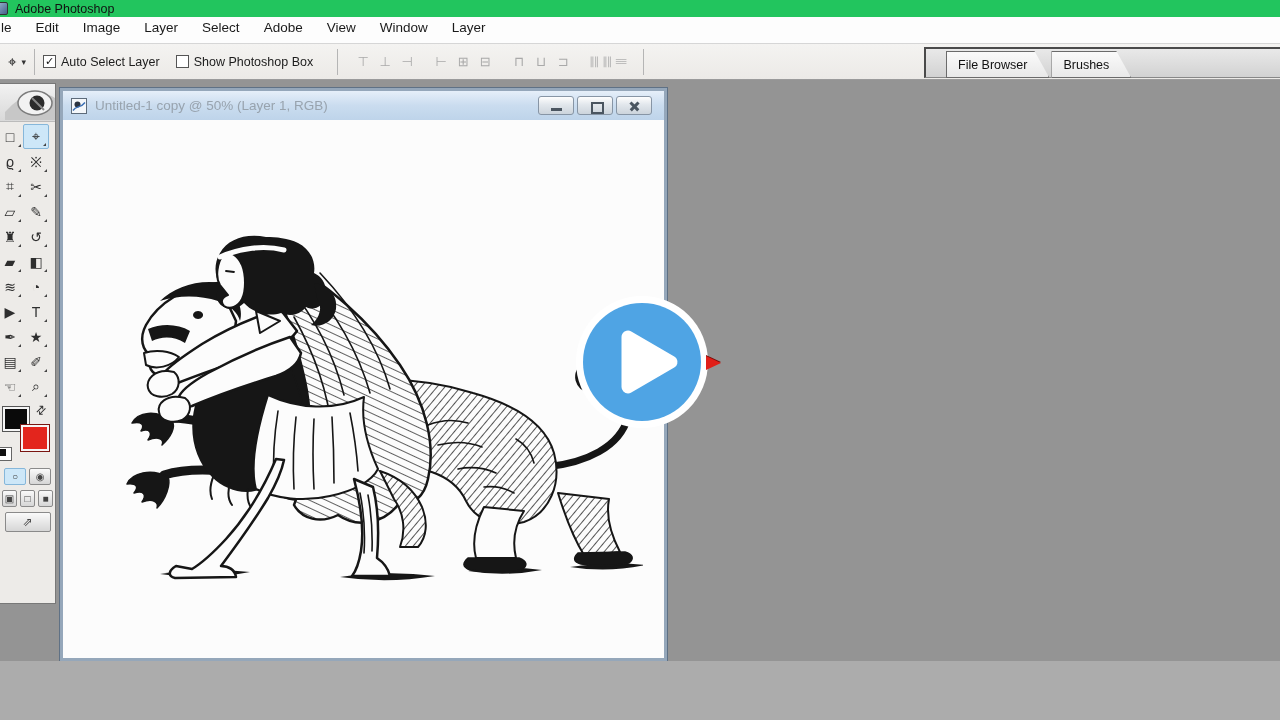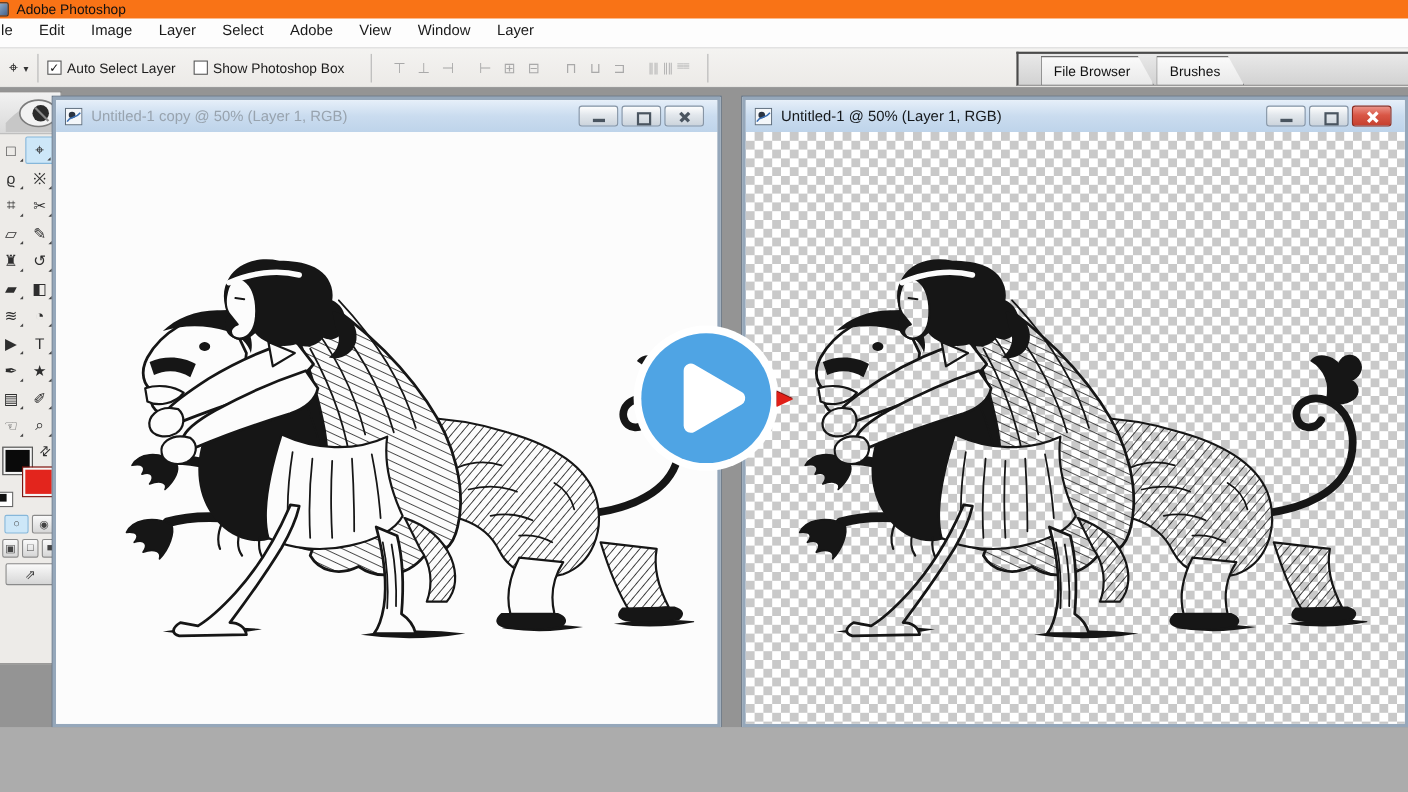--- a/index.html
+++ b/index.html
@@ -1,21 +1,21 @@
 <!DOCTYPE html>
 <html><head>
 <meta charset="utf-8">
 <style>
   * { margin:0; padding:0; box-sizing:border-box; }
   html,body { width:1280px; height:720px; overflow:hidden; }
   body { font-family:"Liberation Sans", sans-serif; background:#ffffff; }
   .app { position:relative; width:1280px; height:720px; overflow:hidden; background:#fff; }
 
   
-  .ps-titlebar { position:absolute; left:0; top:0; width:100%; height:17px; background:#f97316;
+  .ps-titlebar { position:absolute; left:0; top:0; width:100%; height:17px; background:#22c55e;
     display:flex; align-items:center; font-size:12.5px; color:#111; }
   .app-icon { width:13px; height:13px; margin-left:-5px; margin-right:7px; flex:0 0 auto;
     background:linear-gradient(135deg,#9db8d2,#43618a); border:1px solid #333; border-radius:2px; }
 
   
   .menubar { position:absolute; left:0; top:17px; width:100%; height:26px; background:#fdfdfd;
     display:flex; font-size:13.5px; color:#1a1a1a; }
   .menu-item { padding:3px 12px; cursor:default; }
   .menu-item:first-child { padding-left:1px; }
 
@@ -69,21 +69,21 @@
   .mini-swatch::before { content:""; position:absolute; left:1px; top:1px; width:8px; height:7px; background:#111; }
   .tb-row { display:flex; justify-content:center; gap:3px; margin-top:5px; }
   .tb-btn { min-width:22px; height:17px; background:linear-gradient(#fafafa,#d6d6d6); border:1px solid #8a8a8a;
     border-radius:2px; display:flex; align-items:center; justify-content:center; font-size:10px; color:#444; }
   .tb-btn.sel { background:#cde7f8; border-color:#86b7da; }
   .tb-btn.wide { min-width:46px; height:20px; font-size:12px; }
 
   
   .doc-win { position:absolute; top:8px; height:573px; border:3px solid #95a7ba; box-shadow:0 0 0 1px #5f7185;
     background:#fff; }
-  .doc1 { left:48px; width:607px; }
+  .doc1 { left:60px; width:607px; }
   .doc2 { left:675px; width:605px; }
   .doc-titlebar { height:29px; background:linear-gradient(#e6eff9,#cadcef 50%,#bed4ea);
     display:flex; align-items:center; padding:0 6px 0 8px; }
   .doc-title-text { flex:1 1 auto; font-size:13.5px; white-space:nowrap; overflow:hidden; margin-left:8px; }
   .doc1 .doc-title-text { color:#98a3ae; }
   .doc2 .doc-title-text { color:#15181b; }
   .doc-icon { width:16px; height:16px; flex:0 0 auto; }
   .win-btns { display:flex; gap:3px; margin-right:6px; }
   .win-btn { width:36px; height:19px; border:1px solid #8795a5; border-radius:3px;
     background:linear-gradient(#fefefe,#e2e7ec 45%,#ccd4dc); position:relative; }
@@ -346,40 +346,20 @@
           <span class="win-btn g-x"></span>
         </span>
       </div>
       <div class="doc-canvas">
         <svg class="art" width="525" height="370" viewBox="0 0 525 370">
           <use href="#herc-art"></use>
         </svg>
       </div>
     </div>
 
-    <div class="doc-win doc2">
-      <div class="doc-titlebar">
-        <svg class="doc-icon" viewBox="0 0 16 16">
-          <rect x="0.5" y="0.5" width="15" height="15" fill="#f4f7fa" stroke="#5d6b7a"></rect>
-          <circle cx="6.5" cy="6.5" r="3" fill="#2a3340"></circle>
-          <path d="M2 12.5 C 5.5 7 9 11 14 4.5" stroke="#3a6fb5" fill="none" stroke-width="1.4"></path>
-        </svg>
-        <span class="doc-title-text">Untitled-1 @ 50% (Layer 1, RGB)</span>
-        <span class="win-btns">
-          <span class="win-btn g-min"></span>
-          <span class="win-btn g-max"></span>
-          <span class="win-btn g-x close-red"></span>
-        </span>
-      </div>
-      <div class="doc-canvas checker">
-        <svg class="art" width="525" height="370" viewBox="0 0 525 370">
-          <use href="#herc-art"></use>
-        </svg>
-      </div>
-    </div>
   </div>
 
   <div class="play-overlay">
     <svg viewBox="0 0 134 134" width="134" height="134">
       <circle cx="67" cy="67" r="66" fill="#ffffff"></circle>
       <circle cx="67" cy="67" r="59" fill="#4fa4e4"></circle>
       <path d="M53 42 L53 92 L96 67 Z" fill="#ffffff" stroke="#ffffff" stroke-width="13" stroke-linejoin="round"></path>
     </svg>
   </div>
   <div class="cursor-red"></div>

